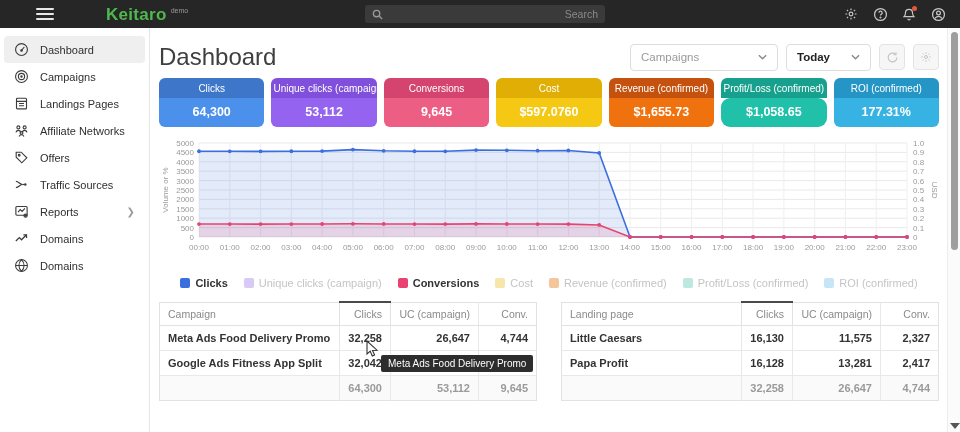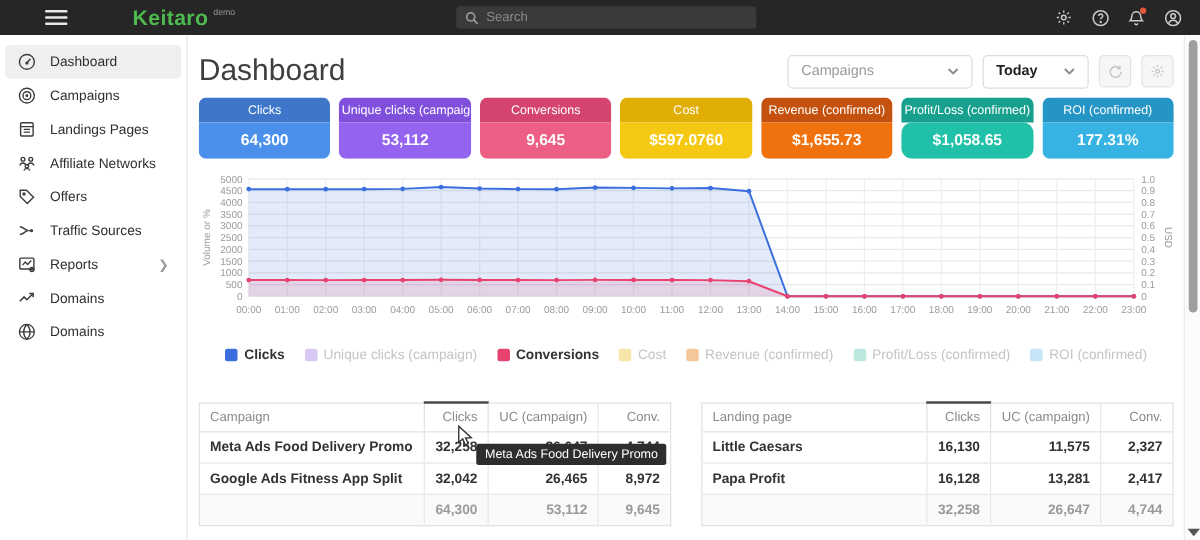--- a/index.html
+++ b/index.html
@@ -13,21 +13,21 @@
   .hamburger { width:18px; height:12px; margin-left:36px; display:flex; flex-direction:column;
     justify-content:space-between; cursor:pointer; }
   .hamburger span { display:block; height:2px; background:#e8e8e8; border-radius:1px; }
   .brand { margin-left:46px; display:flex; align-items:flex-start; }
   .brand-name { color:#4db94e; font-size:17px; font-weight:bold; letter-spacing:.3px; line-height:17px; }
   .brand-badge { color:#9a9a9a; font-size:7px; margin-left:4px; margin-top:1px; }
   .search-wrap { position:absolute; left:365px; top:5px; width:240px; height:18px; background:#3a3a3a;
     border-radius:3px; display:flex; align-items:center; padding:0 7px; }
   .search-wrap svg { flex:0 0 auto; }
   .search-input { background:transparent; border:none; outline:none; color:#ccc; font-size:10.5px;
-    margin-left:6px; width:100%; font-family:"Liberation Sans", sans-serif; }
+    margin-left:6px; width:100%; font-family:"Liberation Sans", sans-serif;text-align:right; }
   .search-input::placeholder { color:#8a8a8a; }
   .top-icons { position:absolute; right:14px; top:0; height:28px; display:flex; align-items:center; gap:13px; }
   .tbicon { width:16px; height:16px; position:relative; cursor:pointer; display:flex;
     align-items:center; justify-content:center; }
   .bell-dot { position:absolute; top:0px; right:0px; width:5px; height:5px; background:#e4573d; border-radius:50%; }
 
   
   .sidebar { position:absolute; top:28px; left:0; width:150px; height:404px; background:#fff;
     border-right:1px solid #e6e6e6; padding-top:8px; }
   .side-item { height:27px; margin:0 4px; border-radius:4px; display:flex; align-items:center;
@@ -58,21 +58,21 @@
   .card .c-head { font-size:10px; padding:5px 2px 4px; white-space:nowrap; overflow:hidden; }
   .card .c-val { font-size:12.5px; font-weight:bold; padding:7px 2px 8px; }
 
   
   .chart-wrap { margin-top:10px; }
   .legend { margin-top:8px; display:flex; justify-content:center; gap:16px; }
   .leg-item { display:flex; align-items:center; gap:5px; font-size:11px; cursor:pointer; }
   .leg-sw { width:10px; height:10px; border-radius:2px; }
 
   
-  .tables { margin-top:31px; display:flex; gap:24px; }
+  .tables { margin-top:12px; display:flex; gap:24px; }
   .dtable { flex:1; border-collapse:collapse; font-size:11px; border:1px solid #e2e2e2; }
   .dtable th { font-weight:400; color:#8a8a8a; font-size:10.5px; text-align:right; padding:5px 8px;
     border-bottom:1px solid #e2e2e2; cursor:pointer; white-space:nowrap; }
   .dtable th:first-child { text-align:left; }
   .dtable th.num, .dtable td.num { border-left:1px solid #e8e8e8; }
   .dtable th.sorted { border-top:2px solid #4a4a4a; border-left:1px solid #e2e2e2;
     border-right:1px solid #e2e2e2; }
   .dtable td { padding:6px 8px; color:#333; border-bottom:1px solid #e8e8e8; white-space:nowrap; }
   .dtable td.name { font-weight:bold; cursor:pointer; }
   .dtable td.num { text-align:right; font-weight:bold; }

